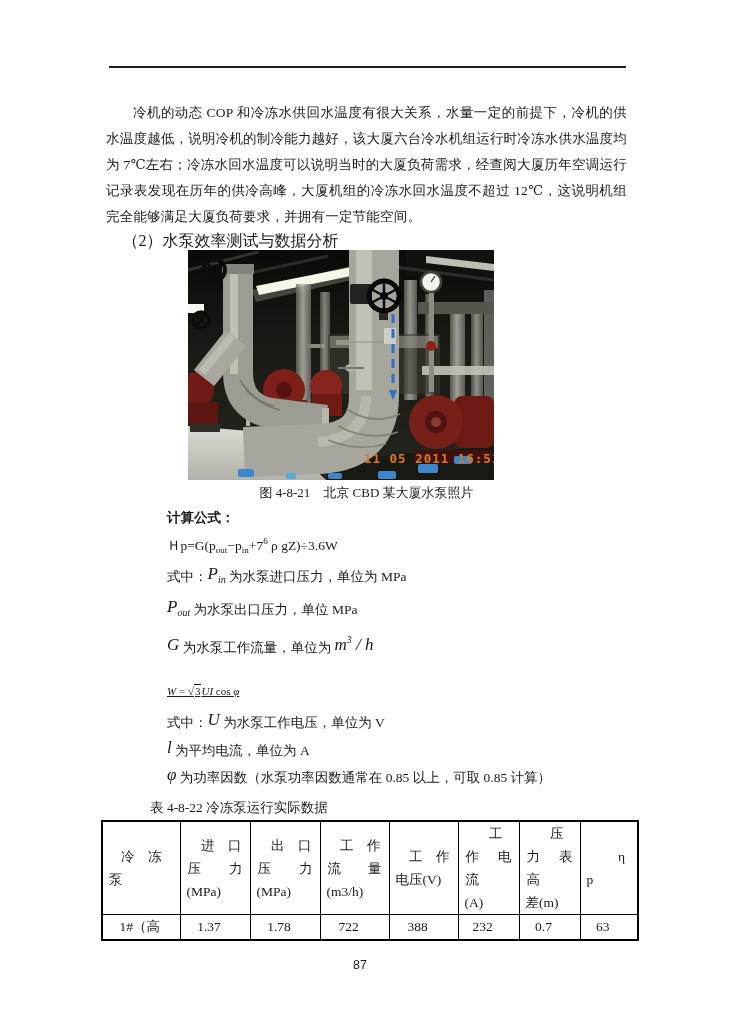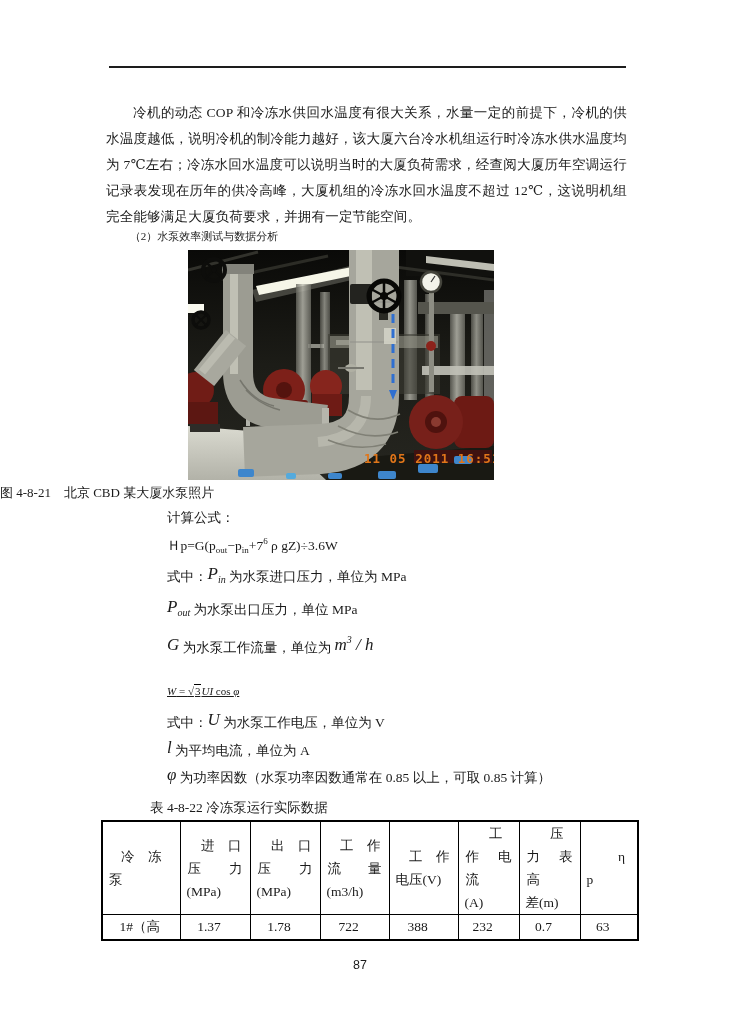--- a/index.html
+++ b/index.html
@@ -5,26 +5,26 @@
   html,body{margin:0;padding:0;background:#ffffff;}
   .page{
     position:relative;width:733px;height:1036px;background:#fff;
     font-family:"Liberation Serif","DejaVu Serif",serif;color:#1a1a1a;overflow:hidden;
   }
   .header-rule{position:absolute;left:109px;top:66px;width:517px;height:2px;background:#1d1d1d;}
   .para{
     position:absolute;left:106px;top:86px;width:521px;
     font-size:13.5px;line-height:26px;text-align:justify;text-indent:2em;letter-spacing:.2px;
   }
-  .sec-heading{position:absolute;left:106px;top:214px;width:521px;font-size:11px;line-height:22px;text-indent:2.15em;}
+  .sec-heading{position:absolute;left:88px;top:214px;width:521px;font-size:16px;line-height:22px;text-indent:2.15em;}
   .photo{position:absolute;left:188px;top:250px;width:306px;height:230px;display:block;}
-  .caption{position:absolute;left:0;top:484px;width:733px;text-align:left;font-size:13px;line-height:18px;}
+  .caption{position:absolute;left:0;top:484px;width:733px;text-align:center;font-size:13px;line-height:18px;}
   .formulas{position:absolute;left:167px;top:507px;width:470px;font-size:13.5px;}
   .f-line{line-height:26px;white-space:nowrap;}
-  .calc-label{line-height:22px;}
+  .calc-label{line-height:22px;font-weight:bold;}
   .head-f{line-height:25px;}
   .head-f sub{font-size:9px;}
   .head-f sup{font-size:9px;}
   .def .var{font-style:italic;font-size:17px;position:relative;top:-2px;text-align:center;}
   .def .var sub{font-size:10px;font-style:italic;}
   .def .var sup{font-size:10px;}
   .def{line-height:26.5px;}
   .power{margin-top:15px;margin-bottom:3px;font-size:11px;line-height:30px;text-decoration:underline;}
   .pvar{font-style:italic;}
   .up{font-style:normal;}

